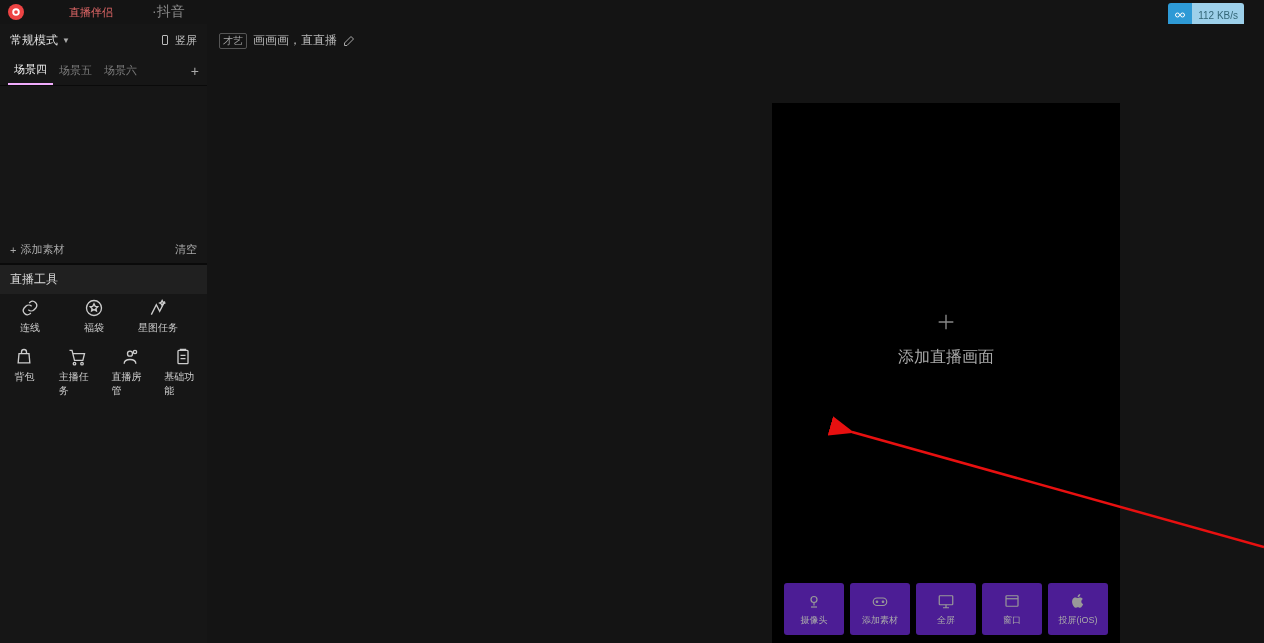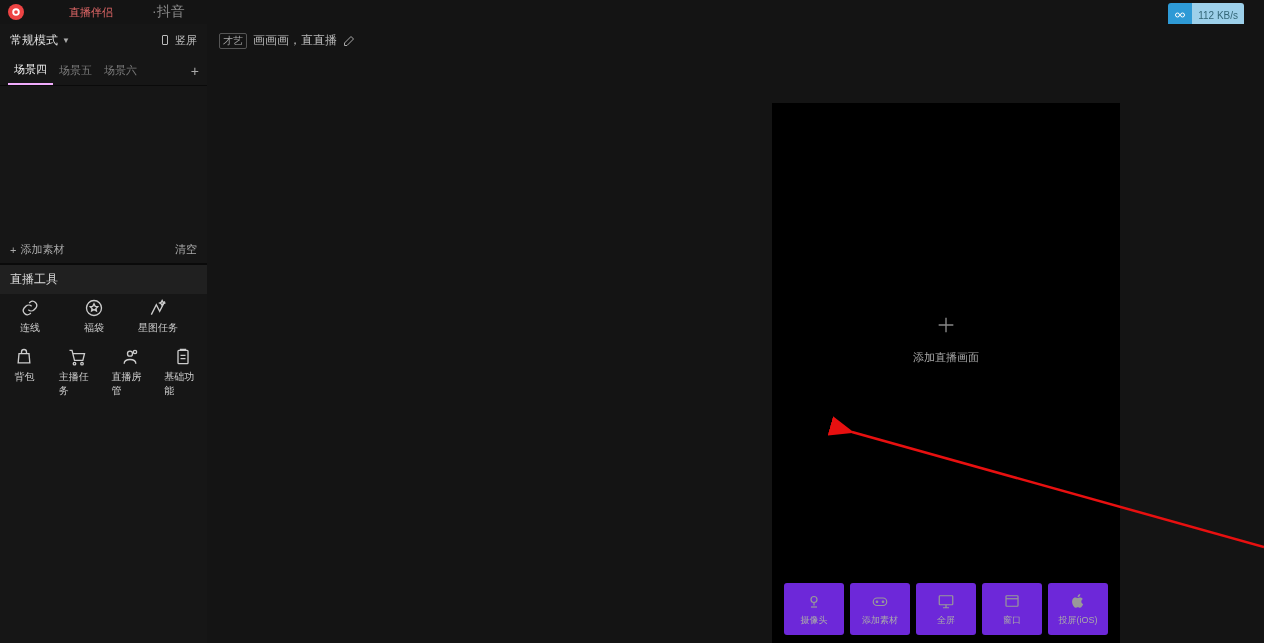--- a/index.html
+++ b/index.html
@@ -29,23 +29,23 @@
   .tool-row { display: flex; gap: 16px; padding: 0 6px 4px 6px; }
   .tool-item { width: 48px; display: flex; flex-direction: column; align-items: center; gap: 3px; color: #ccc; font-size: 10px; cursor: pointer; padding: 4px 0; }
   .tool-item .ti-icon { width: 20px; height: 20px; color: #ccc; }
   .content { flex: 1; position: relative; background: #141414; }
   .content-header { display: flex; align-items: center; gap: 6px; padding: 8px 12px; font-size: 12px; color: #bbb; }
   .hdr-badge { font-size: 10px; border: 1px solid #555; padding: 0 3px; border-radius: 2px; color: #aaa; }
   .edit-icon { color: #aaa; cursor: pointer; }
   .preview { position: absolute; left: 565px; top: 79px; width: 348px; height: 540px; background: #000; display: flex; flex-direction: column; }
   .preview-center { flex: 1; display: flex; flex-direction: column; align-items: center; justify-content: center; gap: 14px; cursor: pointer; }
   .plus-big { width: 22px; height: 22px; color: #888; }
-  .preview-text { font-size: 11px; color: #aaa; }
+  .preview-text { font-size: 16px; color: #aaa; }
   .preview-bottom { display: flex; gap: 6px; padding: 8px; justify-content: center; }
-  .src-btn { width: 60px; height: 52px; background: #6d28d9; border-radius: 3px; display: flex; flex-direction: column; align-items: center; justify-content: center; gap: 4px; font-size: 9px; color: #aaa; cursor: pointer; }
+  .src-btn { width: 60px; height: 52px; background: #4c1d95; border-radius: 3px; display: flex; flex-direction: column; align-items: center; justify-content: center; gap: 4px; font-size: 9px; color: #aaa; cursor: pointer; }
   .src-btn .sb-icon { width: 18px; height: 18px; color: #999; }
   .arrow { position: absolute; left: 0; top: 0; width: 100%; height: 100%; pointer-events: none; }
   svg { display: block; }
 </style>
 </head>
 <body>
 
 <div class="titlebar">
   <div class="app-logo">
     <svg viewBox="0 0 16 16" width="10" height="10">

